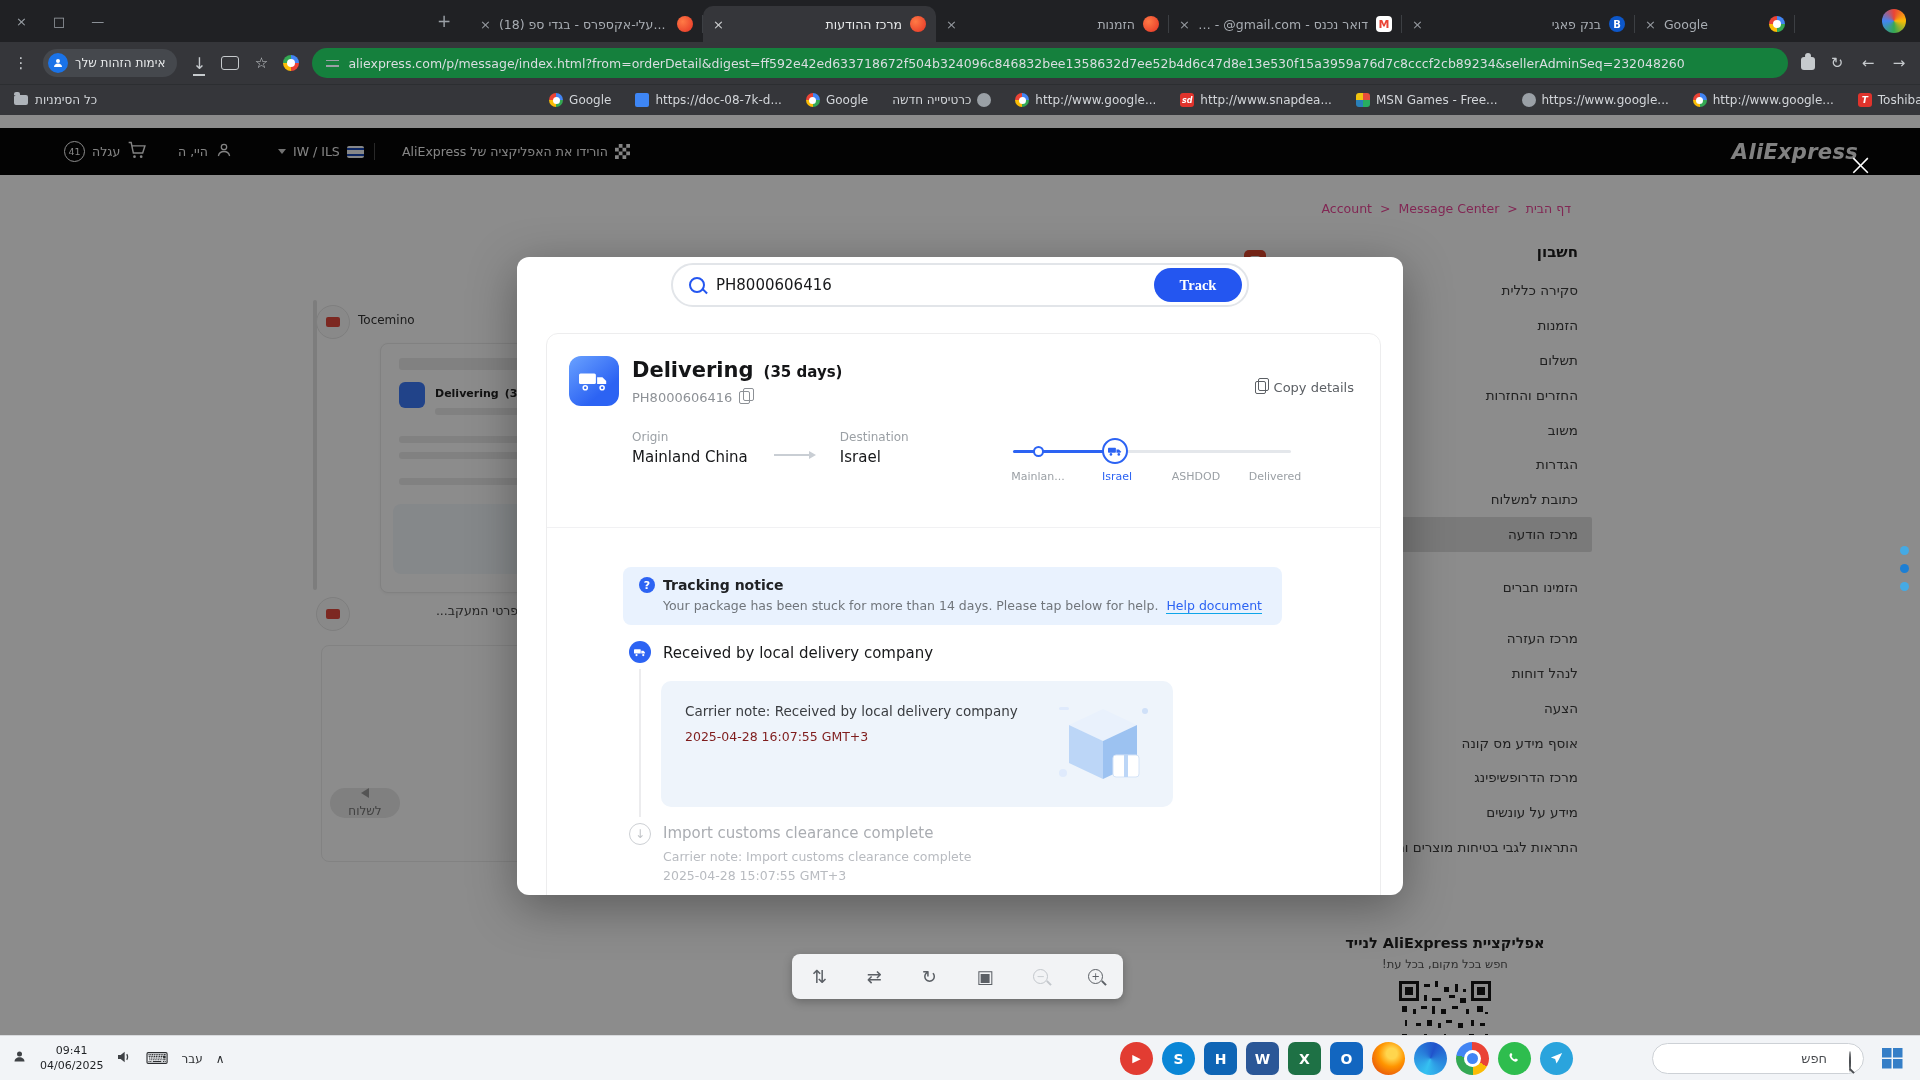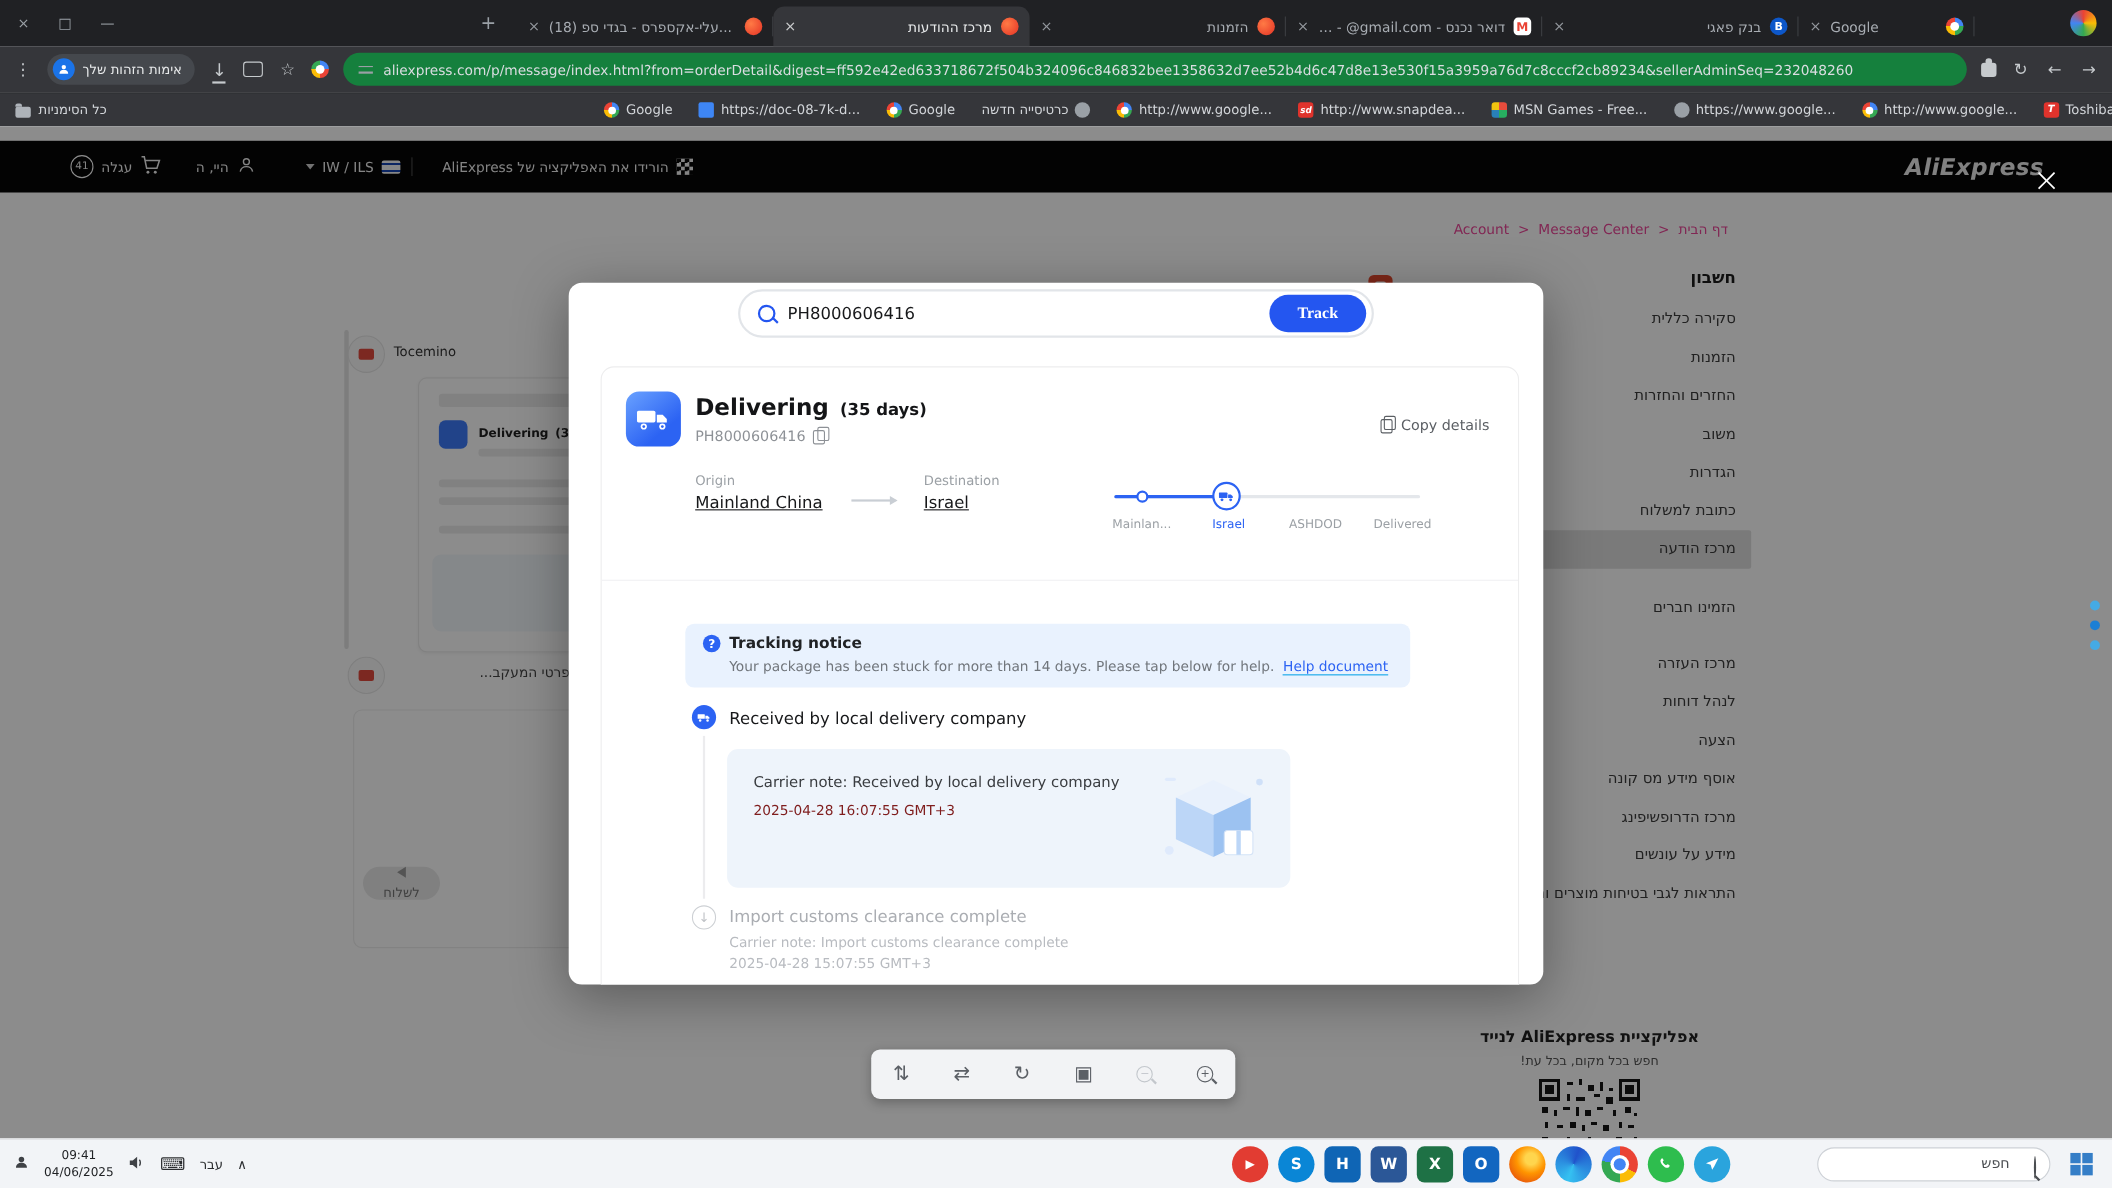--- a/index.html
+++ b/index.html
@@ -47,21 +47,21 @@
   .tune{width:13px;height:9px;position:relative;flex:none;}
   .tune::before{content:"";position:absolute;left:0;top:1px;width:13px;height:1.6px;background:#9aa0a6;}
   .tune::after{content:"";position:absolute;left:0;bottom:1px;width:13px;height:1.6px;background:#9aa0a6;}
   .url{color:#dadde1;font-size:12.5px;white-space:nowrap;overflow:hidden;text-overflow:ellipsis;direction:ltr;}
   .ext{width:14px;height:13px;border-radius:3px;background:#c6cacd;position:relative;flex:none;}
   .ext::after{content:"";position:absolute;top:-4px;left:4px;width:6px;height:6px;border-radius:50%;background:#c6cacd;}
 
   
   .bmbar{position:absolute;left:0;top:84px;width:1920px;height:31px;background:#35363a;border-top:1px solid #2c2e31;
          display:flex;align-items:center;padding:0 14px;box-sizing:border-box;}
-  .allbm{display:flex;gap:7px;align-items:flex-end;color:#d3d6da;font-size:12px;flex:none;}
+  .allbm{display:flex;gap:7px;align-items:center;color:#d3d6da;font-size:12px;flex:none;}
   .folder{width:14px;height:10px;background:#aeb3b9;border-radius:2px;position:relative;}
   .folder::before{content:"";position:absolute;top:-3px;left:0;width:6px;height:3px;background:#aeb3b9;border-radius:2px 2px 0 0;}
   .bmrow{display:flex;gap:24px;align-items:center;margin-left:452px;}
   .bm{display:flex;gap:6px;align-items:center;color:#d3d6da;font-size:12px;white-space:nowrap;}
   .fv{width:14px;height:14px;border-radius:3px;flex:none;display:flex;align-items:center;justify-content:center;}
   .fv-g{background:conic-gradient(#4285f4 0 25%,#34a853 25% 50%,#fbbc05 50% 75%,#ea4335 75% 100%);border-radius:50%;position:relative;}
   .fv-g::after{content:"";position:absolute;inset:3.5px;background:#fff;border-radius:50%;}
   .fv-doc{background:#3e86f5;border-radius:2px;}
   .fv-globe{background:#9aa0a6;border-radius:50%;}
   .fv-sd{background:#e0332c;color:#fff;font-size:8px;font-weight:700;}
@@ -137,21 +137,21 @@
          background:linear-gradient(140deg,#6aa2ff 0%,#2c63f3 70%);display:flex;align-items:center;justify-content:center;}
   .h-status{position:absolute;left:85px;top:24px;display:flex;align-items:baseline;gap:10px;}
   .st1{font-size:21px;font-weight:700;color:#141517;}
   .st2{font-size:15px;font-weight:700;color:#141517;}
   .h-track{position:absolute;left:85px;top:56px;font-size:13px;color:#8d9196;display:flex;align-items:center;gap:7px;}
   .ic-copy{width:9px;height:11px;border:1.3px solid currentColor;border-radius:2px;position:relative;display:inline-block;flex:none;}
   .ic-copy::before{content:"";position:absolute;left:2.5px;top:-4px;width:9px;height:11px;border:1.3px solid currentColor;border-radius:2px;}
   .copyd{position:absolute;right:26px;top:46px;font-size:13px;color:#5b5f64;display:flex;gap:8px;align-items:center;}
   .route{position:absolute;left:85px;top:96px;display:flex;gap:26px;}
   .rl{font-size:12px;color:#9ba0a5;}
-  .rv{font-size:15px;color:#17181a;margin-top:4px;text-decoration:underline;}
+  .rv{font-size:15px;color:#17181a;margin-top:4px;}
   .rarrow{width:40px;height:2px;background:#c9ced4;position:relative;margin-top:24px;}
   .rarrow::after{content:"";position:absolute;right:-2px;top:-3px;border-left:7px solid #c9ced4;
                  border-top:4px solid transparent;border-bottom:4px solid transparent;}
   .pg-line{position:absolute;left:466px;top:116px;width:278px;height:3px;background:#e4e7eb;border-radius:2px;}
   .pg-fill{position:absolute;left:466px;top:116px;width:101px;height:3px;background:#2c63f3;border-radius:2px;}
   .pg-start{position:absolute;left:486px;top:112px;width:11px;height:11px;border:2.5px solid #2c63f3;background:#fff;
             border-radius:50%;box-sizing:border-box;}
   .pg-truck{position:absolute;left:555px;top:104px;width:26px;height:26px;border:2px solid #2c63f3;background:#fff;
             border-radius:50%;box-sizing:border-box;display:flex;align-items:center;justify-content:center;}
   .pgl{position:absolute;top:136px;width:80px;text-align:center;font-size:11px;color:#9ba0a5;}
@@ -385,20 +385,21 @@
       <span>&gt;</span>
       <span>Message Center</span>
       <span>&gt;</span>
       <span>דף הבית</span>
     </div>
 
     <div class="sb">
       <div class="sbt">חשבון</div>
       <div class="sbi">סקירה כללית</div>
       <div class="sbi">הזמנות</div>
+      <div class="sbi">תשלום</div>
       <div class="sbi">החזרים והחזרות</div>
       <div class="sbi">משוב</div>
       <div class="sbi">הגדרות</div>
       <div class="sbi">כתובת למשלוח</div>
       <div class="sbi active">מרכז הודעה</div>
       <div class="sbi mt18">הזמינו חברים</div>
       <div class="sbi mt16">מרכז העזרה</div>
       <div class="sbi">לנהל דוחות</div>
       <div class="sbi">הצעה</div>
       <div class="sbi">אוסף מידע מס קונה</div>

